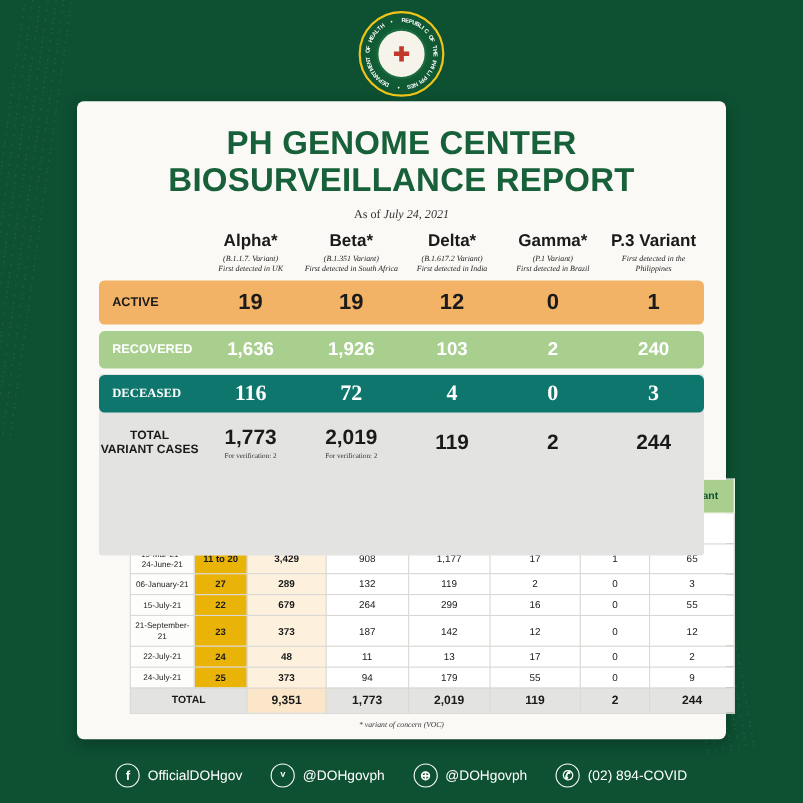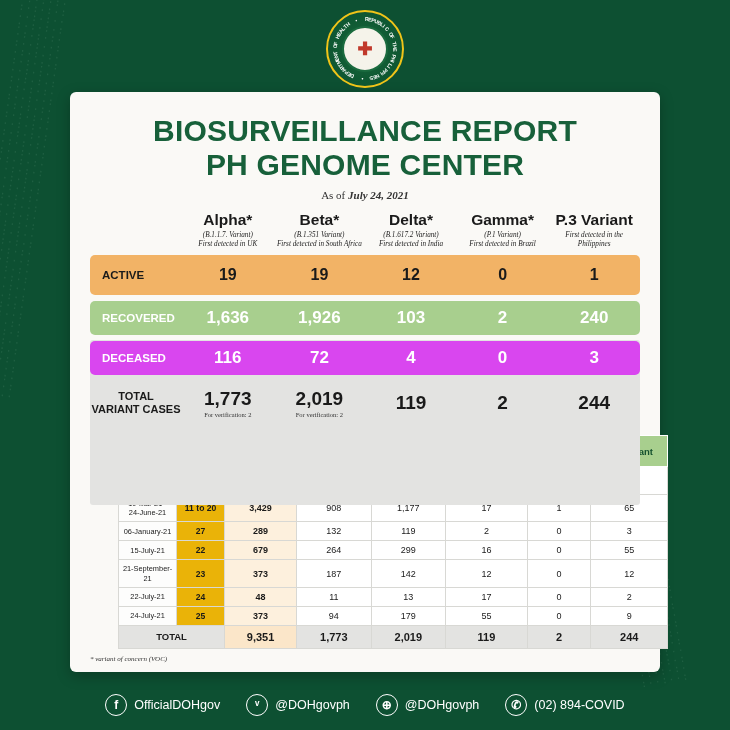--- a/index.html
+++ b/index.html
@@ -67,21 +67,21 @@
     letter-spacing:0.2px;
     margin-top:4px;
   }
   .asof {
     text-align:center;
     font-size:11px;
     color:#333;
     margin-top:8px;
     font-family:"Liberation Serif", serif;
   }
-  .asof b { font-style:italic; font-weight:bold; }
+  .asof b { font-style:italic; font-weight:normal; }
 
   
   .variant-head {
     display:flex;
     margin-top:10px;
     padding-left:92px;
   }
   .variant-head .vh {
     flex:1;
     text-align:center;
@@ -103,29 +103,29 @@
     border-radius:5px;
     margin-bottom:6px;
     overflow:hidden;
   }
   .bar .label {
     width:92px; flex:0 0 92px;
     font-size:11.5px; font-weight:bold; color:#1a1a1a;
     padding-left:12px;
   }
   .bar .cell {
-    flex:1; text-align:center; font-size:16px; font-weight:bold;
+    flex:1; text-align:center; font-size:20px; font-weight:bold;
   }
   .bar.active { background:#f2b366; }
   .bar.active .cell { color:#1a1a1a; }
   .bar.recovered { background:#a8cf8e; height:34px; }
   .bar.recovered .cell { color:#ffffff; font-size:17px; }
   .bar.recovered .label { color:#ffffff; }
-  .bar.deceased { background:#d946ef; height:34px; }
-  .bar.deceased .cell { color:#ffffff; font-size:17px; }
+  .bar.deceased { background:#0f766e; height:34px;font-family:Liberation Serif, serif; }
+  .bar.deceased .cell { color:#ffffff; font-size:20px; }
   .bar.deceased .label { color:#ffffff; }
 
   .totalrow {
     display:flex; align-items:center; margin-top:2px; height:44px;
   }
   .totalrow .label {
     width:92px; flex:0 0 92px; text-align:center;
     font-size:11px; font-weight:bold; color:#1a1a1a; line-height:1.2;
   }
   .totalrow .cell {
@@ -173,21 +173,21 @@
   table.detail td.date { font-size:7.4px; line-height:1.25; width:58px; background:#fdfdfc;}
   table.detail td.batch { background:#eab308; font-weight:bold; width:48px; font-size:8.6px;}
   table.detail td.totseq { background:#fdf0dd; font-weight:bold; width:72px; }
   table.detail tr.total td {
     background:#e3e3e1; font-weight:bold; font-size:11px; padding:5px 2px;
   }
   table.detail tr.total td.totseq { background:#fbe6c9; }
   table.detail tr.total td.lbl { font-size:9.5px; }
 
   .footnote {
-    text-align:left;
+    text-align:center;
     font-size:7px;
     font-style:italic;
     color:#333;
     margin-top:6px;
     font-family:"Liberation Serif", serif;
   }
 
   
   .social {
     position:absolute; left:0; right:0; bottom:14px;
@@ -276,22 +276,22 @@
       </div>
     <div class="seal-inner">
       <span class="cross">✚</span>
     </div>
   </div>
 </div>
 
 <div class="card">
 
   <div class="title">
+    <div>PH GENOME CENTER</div>
     <div>BIOSURVEILLANCE REPORT</div>
-    <div>PH GENOME CENTER</div>
   </div>
 
   <div class="asof">
     <span>As of </span><b>July 24, 2021</b>
   </div>
 
   <div class="gray-band"></div>
 
   <div class="variant-head">
     <div class="vh">

